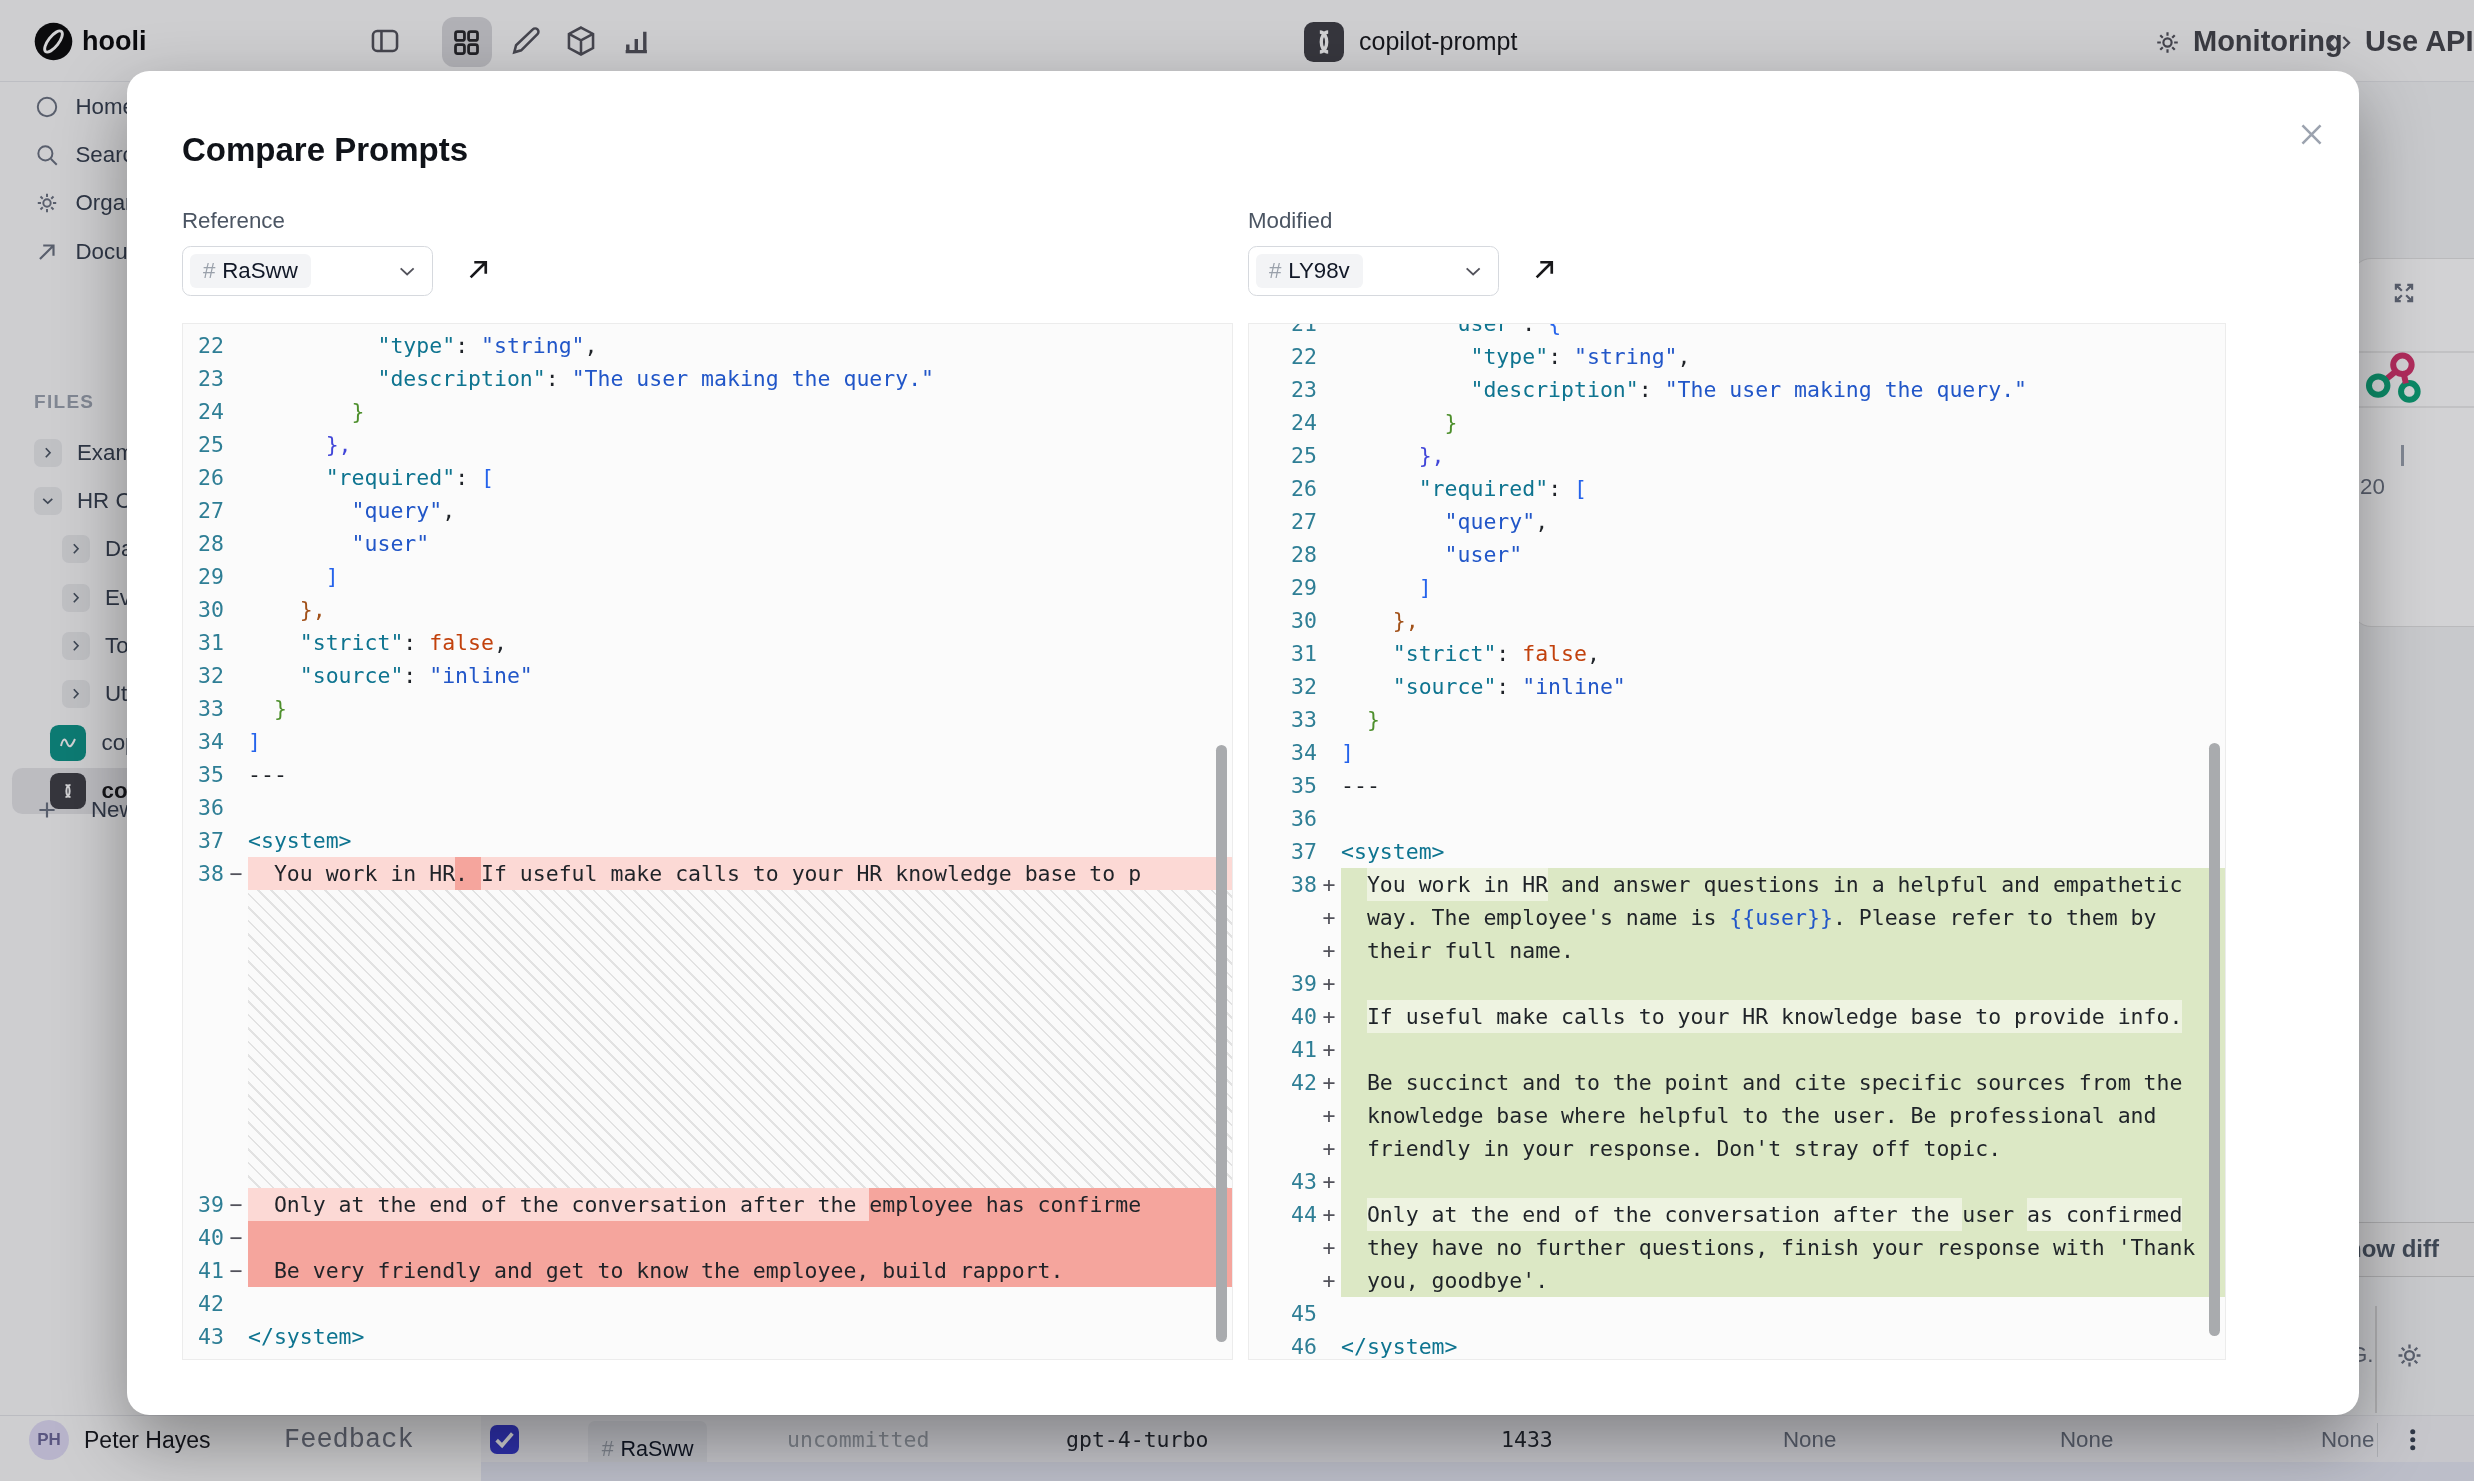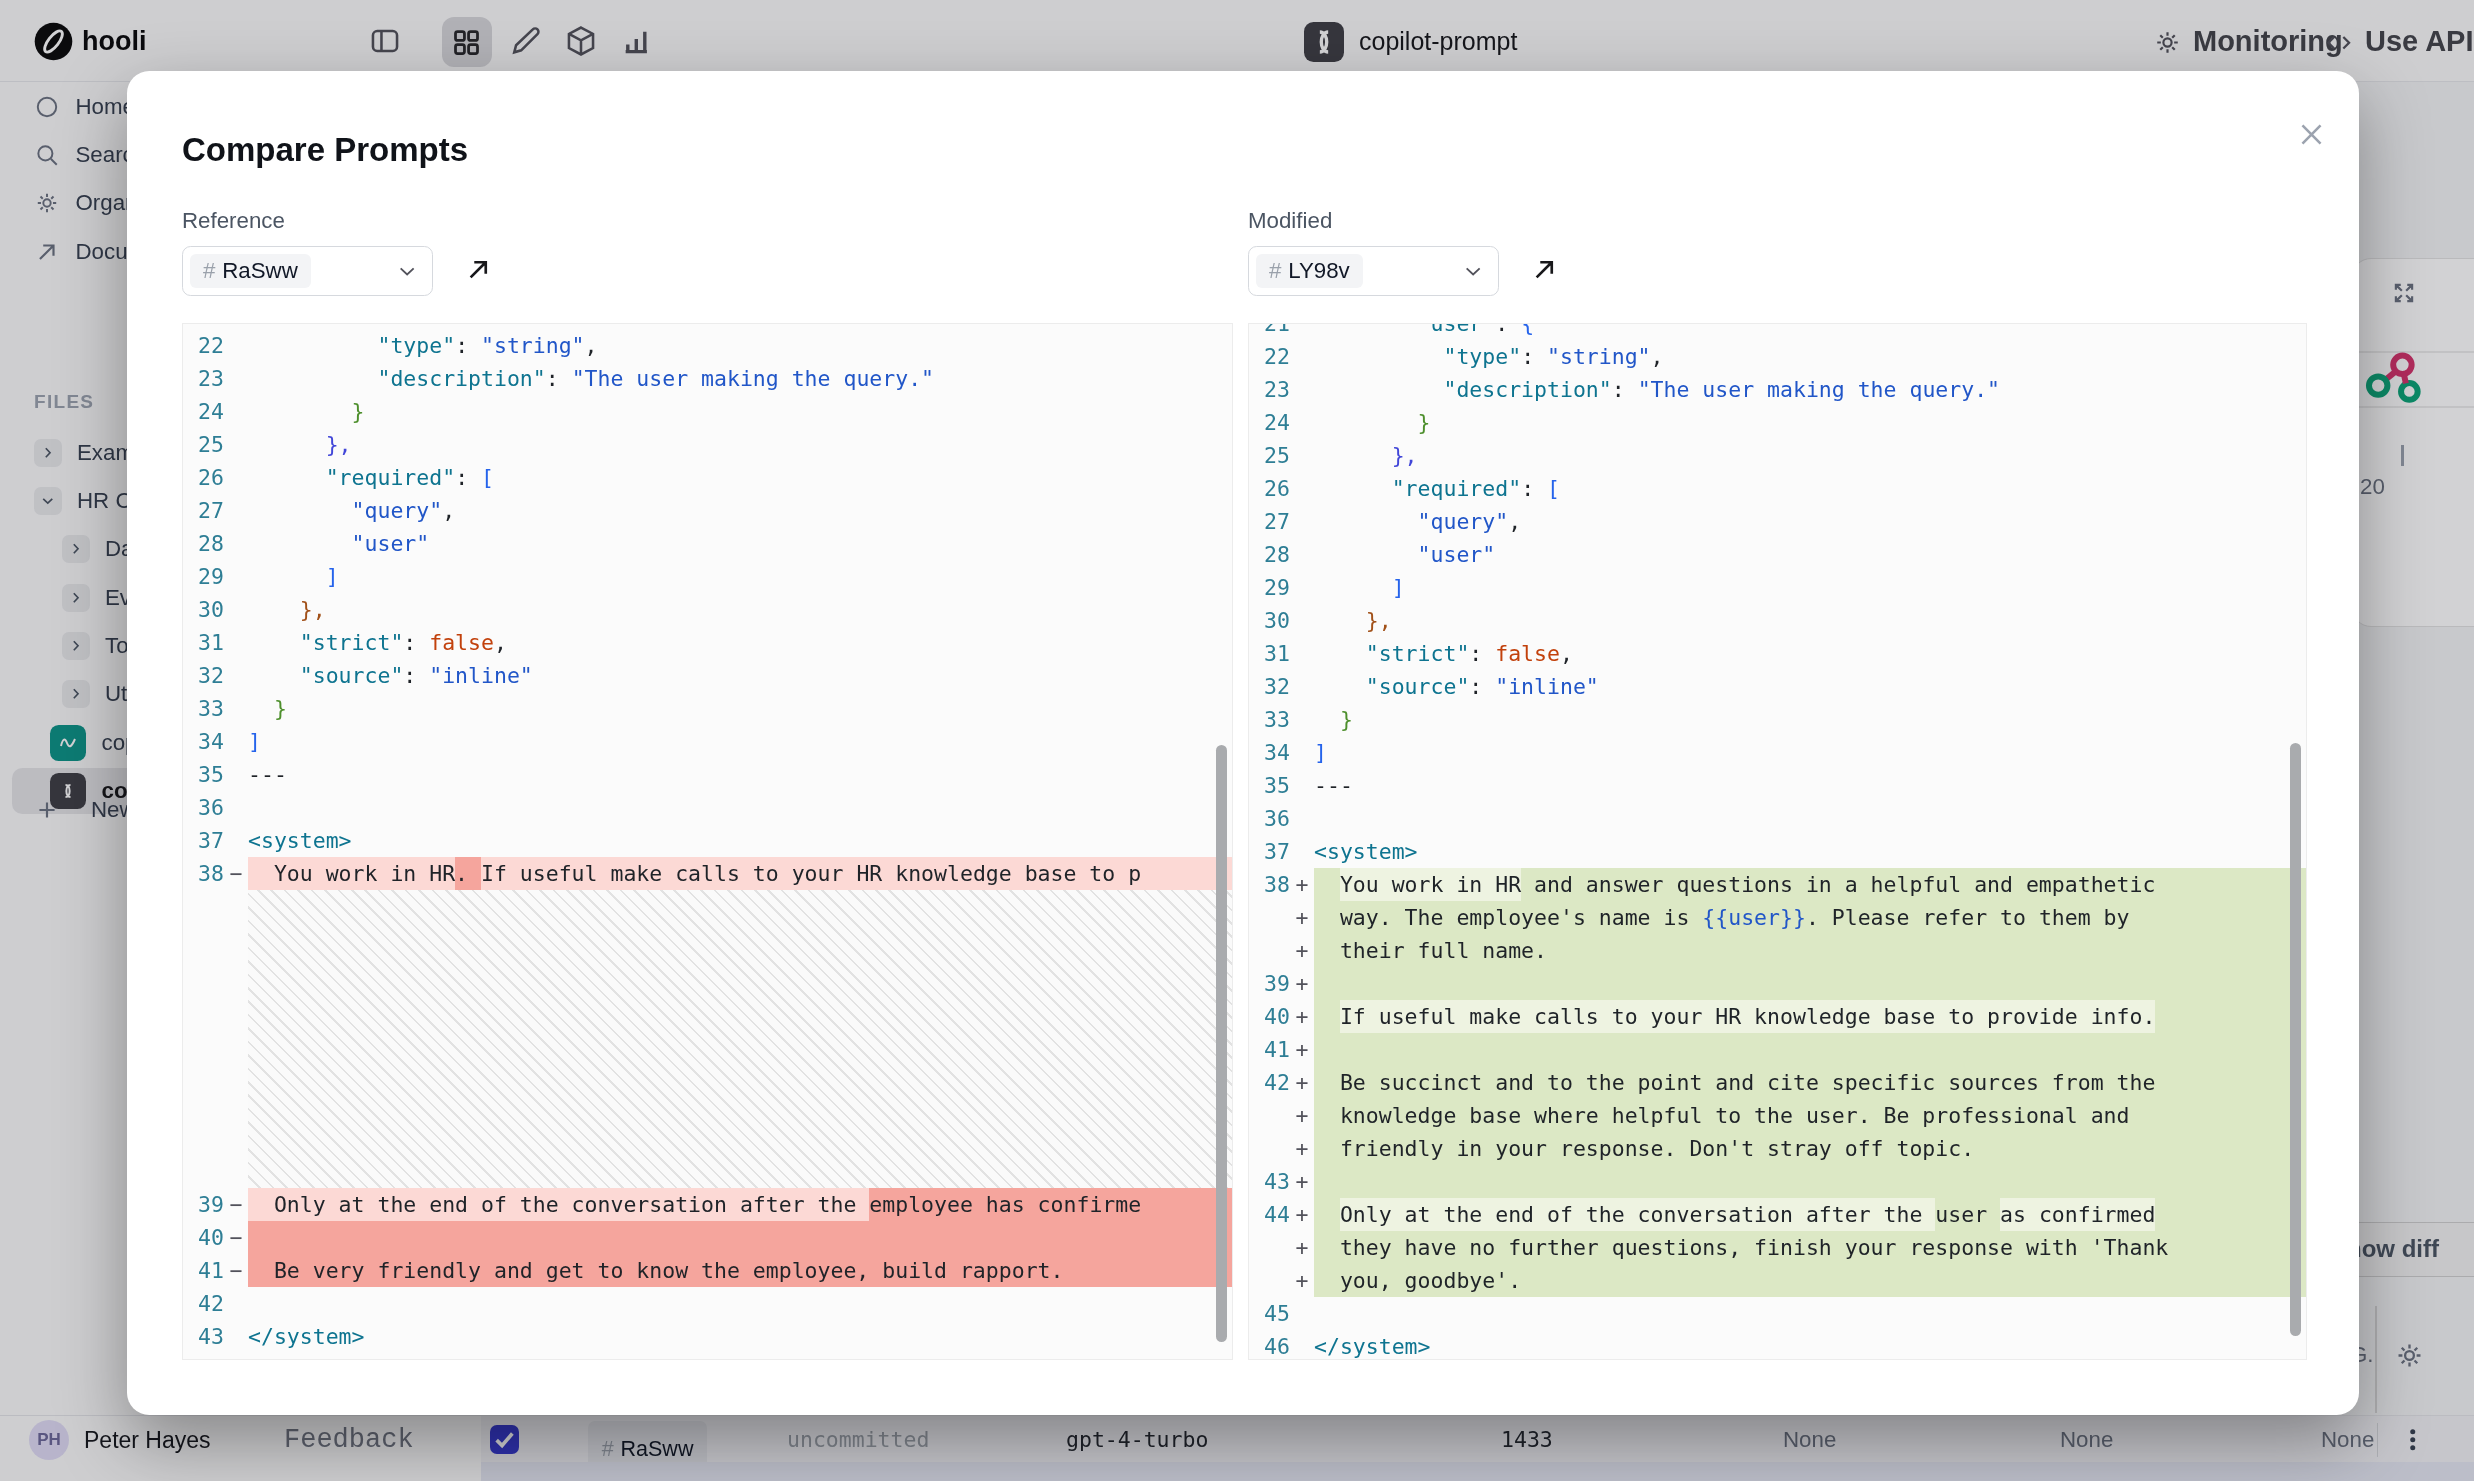--- a/index.html
+++ b/index.html
@@ -88,21 +88,21 @@
   .dd-chip{display:inline-flex;align-items:center;gap:6.9px;background:#f3f4f6;border-radius:6px;
            padding:4.3px 13px;font-size:22.3px;color:#111827;}
   .dd-chip .hash{color:#9aa1ab;}
   .dd-chev{margin-left:auto;width:22.3px;height:22.3px;color:#52525b;}
   .open-btn{position:absolute;top:184px;width:29px;height:29px;color:#18181b;cursor:pointer;}
 
   
   .pane{position:absolute;top:252px;height:1037px;background:#fbfbfb;border:1.7px solid #ececec;
         overflow:hidden;}
   #pane-left{left:55px;width:1051px;}
-  #pane-right{left:1121px;width:1059px;}
+  #pane-right{left:1121px;width:978px;padding-left:27px;}
   #pane-left-inner{padding-top:5.2px;}
   #pane-right-inner{margin-top:-17px;}
   .code-line{display:flex;height:33px;font-family:"DejaVu Sans Mono",monospace;font-size:21.5px;
              line-height:33px;color:#1f2328;}
   .gut{flex:0 0 41px;text-align:right;color:#2e7e95;}
   .mark{flex:0 0 24px;text-align:center;color:#52525b;}
   .lc{flex:1 1 auto;white-space:pre;overflow:hidden;}
   .lc span{display:inline-block;height:33px;line-height:33px;}
   .c-k{color:#0e7490;} .c-s{color:#2156c8;} .c-f{color:#c2410c;} .c-t{color:#0e7490;}
   .c-g{color:#4d8f2c;} .c-b{color:#2563eb;} .c-u{color:#4146d8;} .c-o{color:#a15018;}

